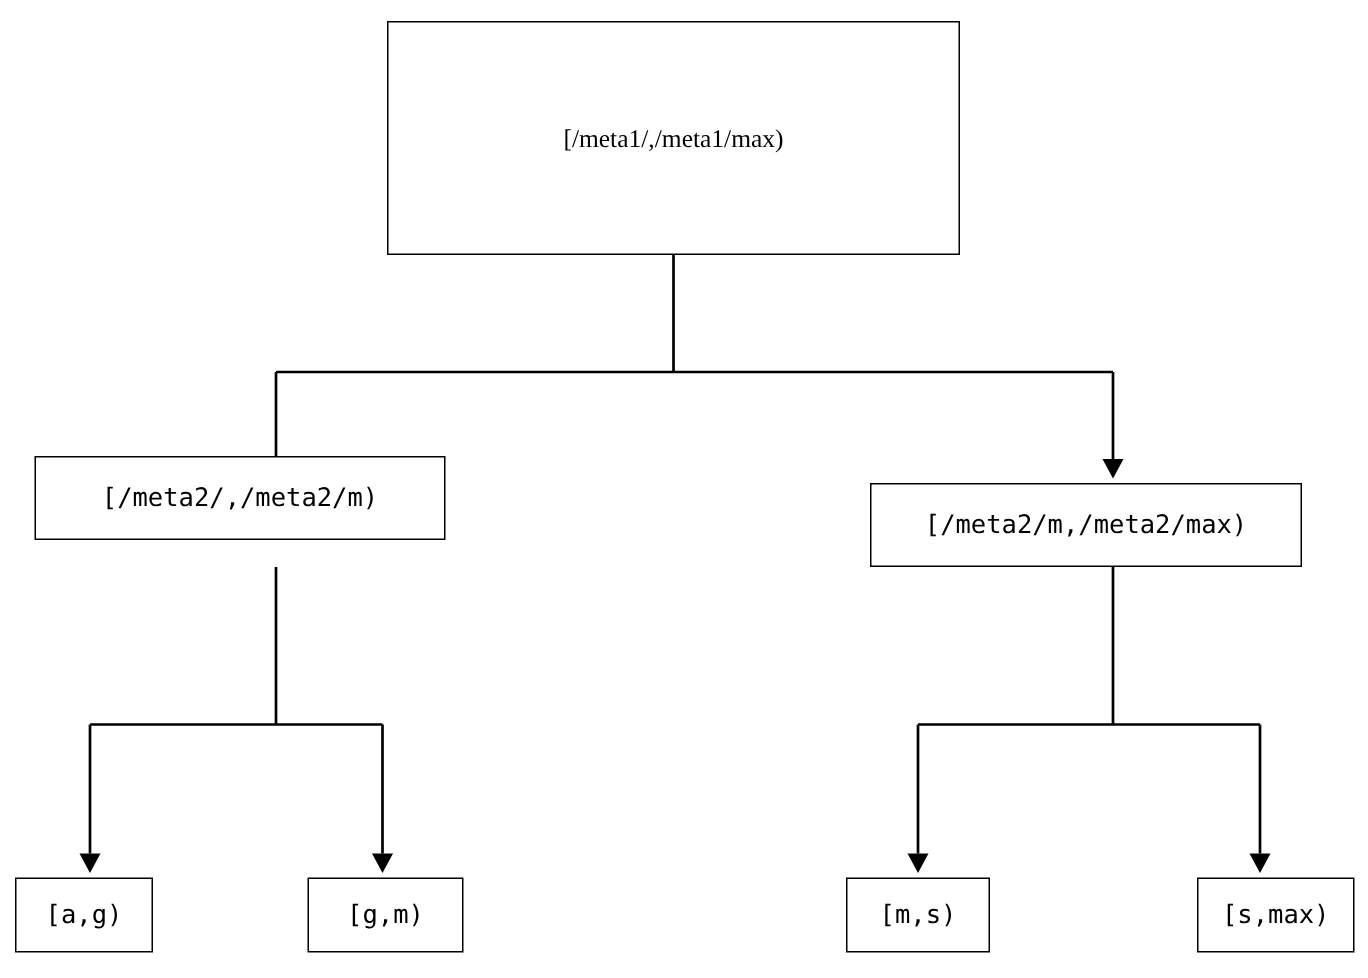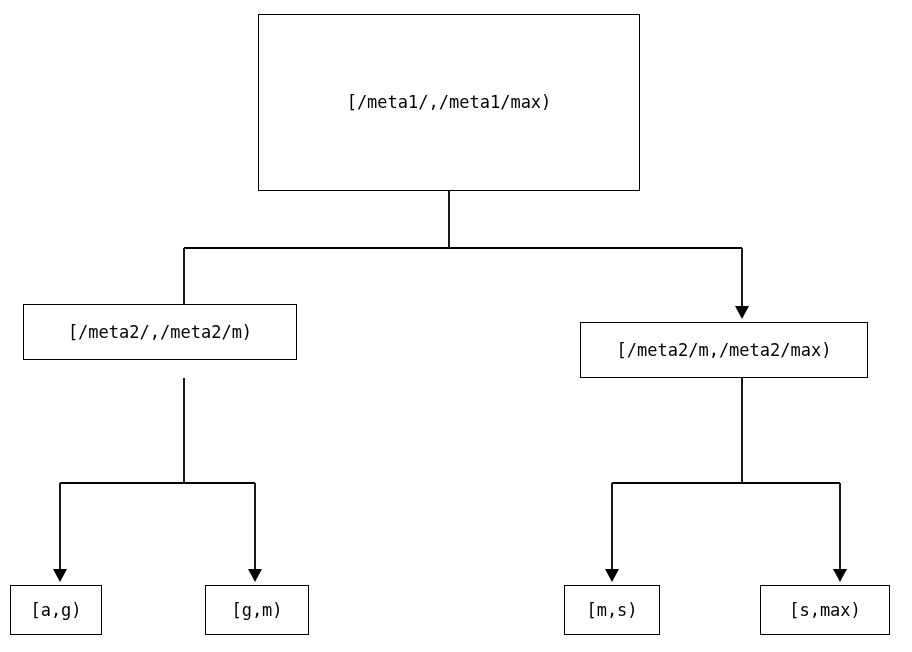--- a/index.html
+++ b/index.html
@@ -29,27 +29,27 @@
     box-sizing: border-box;
     border: 1.6px solid #000000;
     background: #ffffff;
     display: flex;
     align-items: center;
     justify-content: center;
     font-size: 17px;
     line-height: 1;
     white-space: nowrap;
   }
-  .node-root   { left: 258px; top: 14px;  width: 382px; height: 177px; }
+  .node-root   { left: 258px; top: 14px;  width: 382px; height: 156px; font-family: Liberation Serif, serif; }
   .node-l2-left  { left: 23px;  top: 304px; width: 274px; height: 56px; }
   .node-l2-right { left: 580px; top: 322px; width: 288px; height: 56px; }
   .node-leaf-0 { left: 10px;  top: 585px; width: 92px; height: 50px; }
   .node-leaf-1 { left: 205px; top: 585px; width: 104px; height: 50px; }
   .node-leaf-2 { left: 564px; top: 585px; width: 96px;  height: 50px; align-items: center; }
-  .node-leaf-3 { left: 760px; top: 585px; width: 130px; height: 50px; }
+  .node-leaf-3 { left: 798px; top: 585px; width: 105px; height: 50px; }
 </style>
 </head>
 <body>
 
 <div class="canvas">
 
   <svg class="connectors" viewBox="0 0 912 652" xmlns="http://www.w3.org/2000/svg">
 
     <path d="M449 170 V248" stroke="#000" stroke-width="1.8" fill="none"></path>
     <path d="M184 248 H742" stroke="#000" stroke-width="1.8" fill="none"></path>

